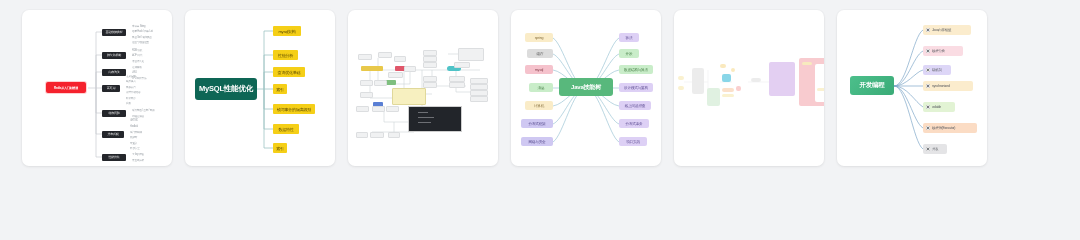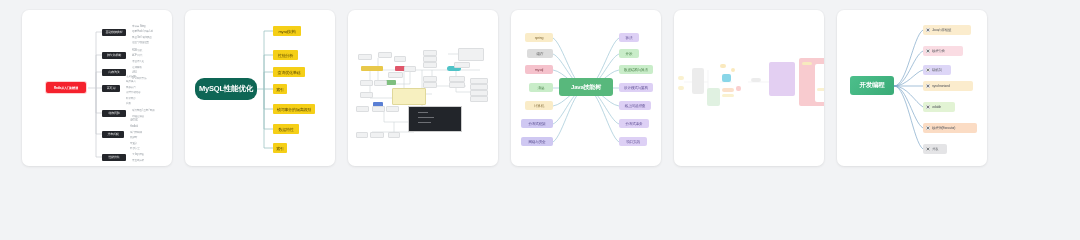--- a/index.html
+++ b/index.html
@@ -34,21 +34,21 @@
     position:absolute;
     box-sizing:border-box;
     display:flex;align-items:center;justify-content:center;
     white-space:nowrap;
     overflow:hidden;
     border-radius:2px;
     letter-spacing:-0.2px;
   }
   .root{
     color:#fff;font-weight:bold;
-    border-radius:9px;
+    border-radius:3px;
   }
 
   svg.links{position:absolute;inset:0;width:100%;height:100%;}
 
   
   .c1-root{
     left:24px;top:72px;width:40px;height:11px;
     background:#f5222d;font-size:3px;color:#fff;
     border-radius:2px;box-shadow:0 0 0 1px #ffd0d2;
   }

